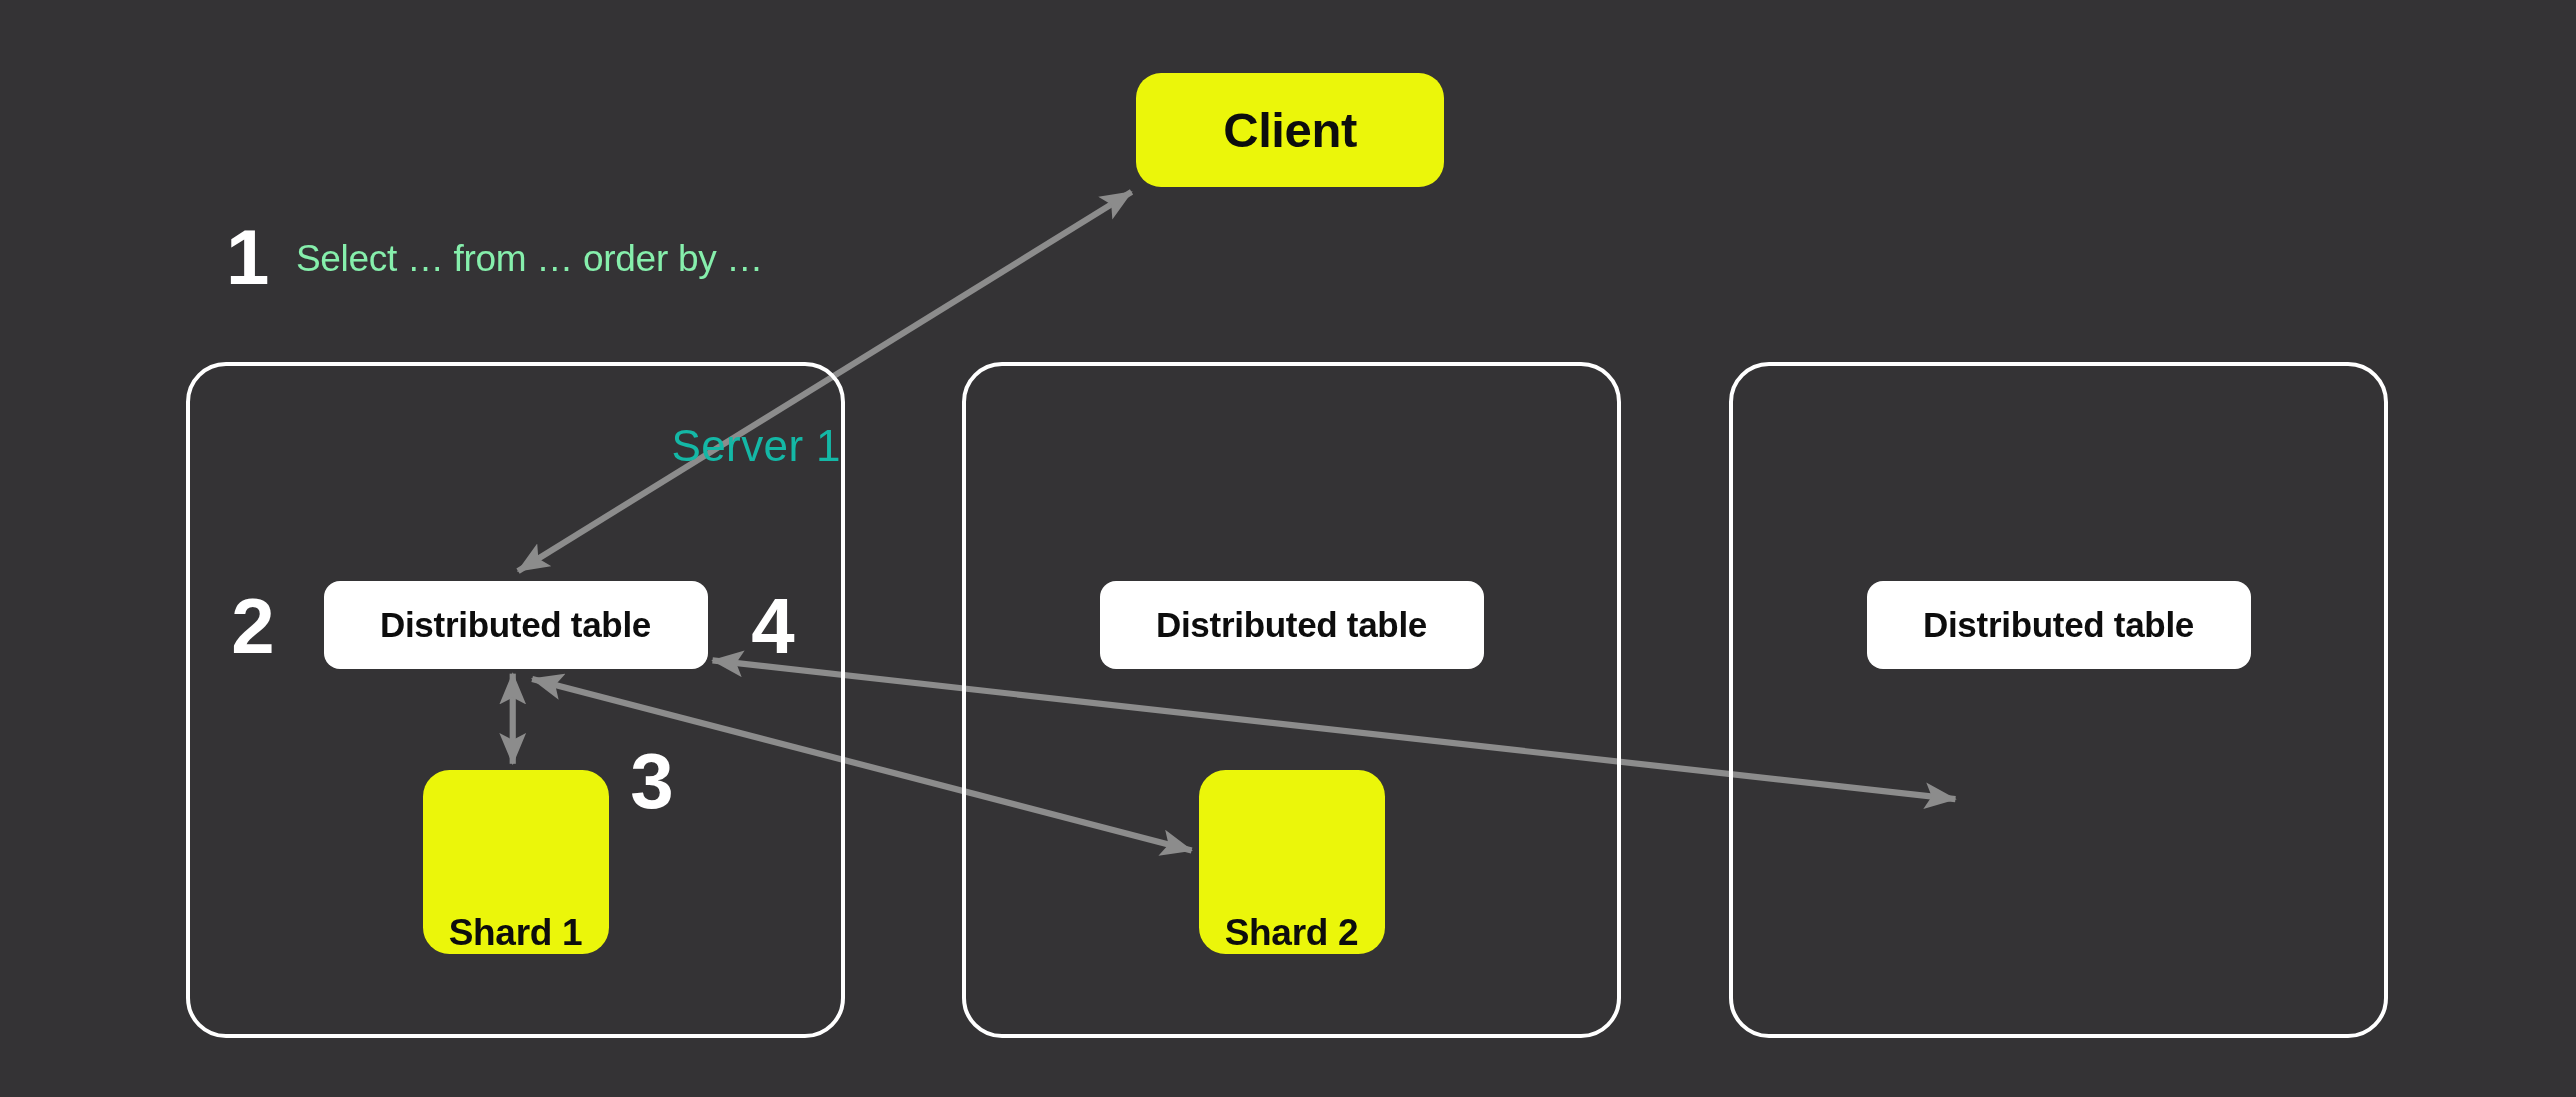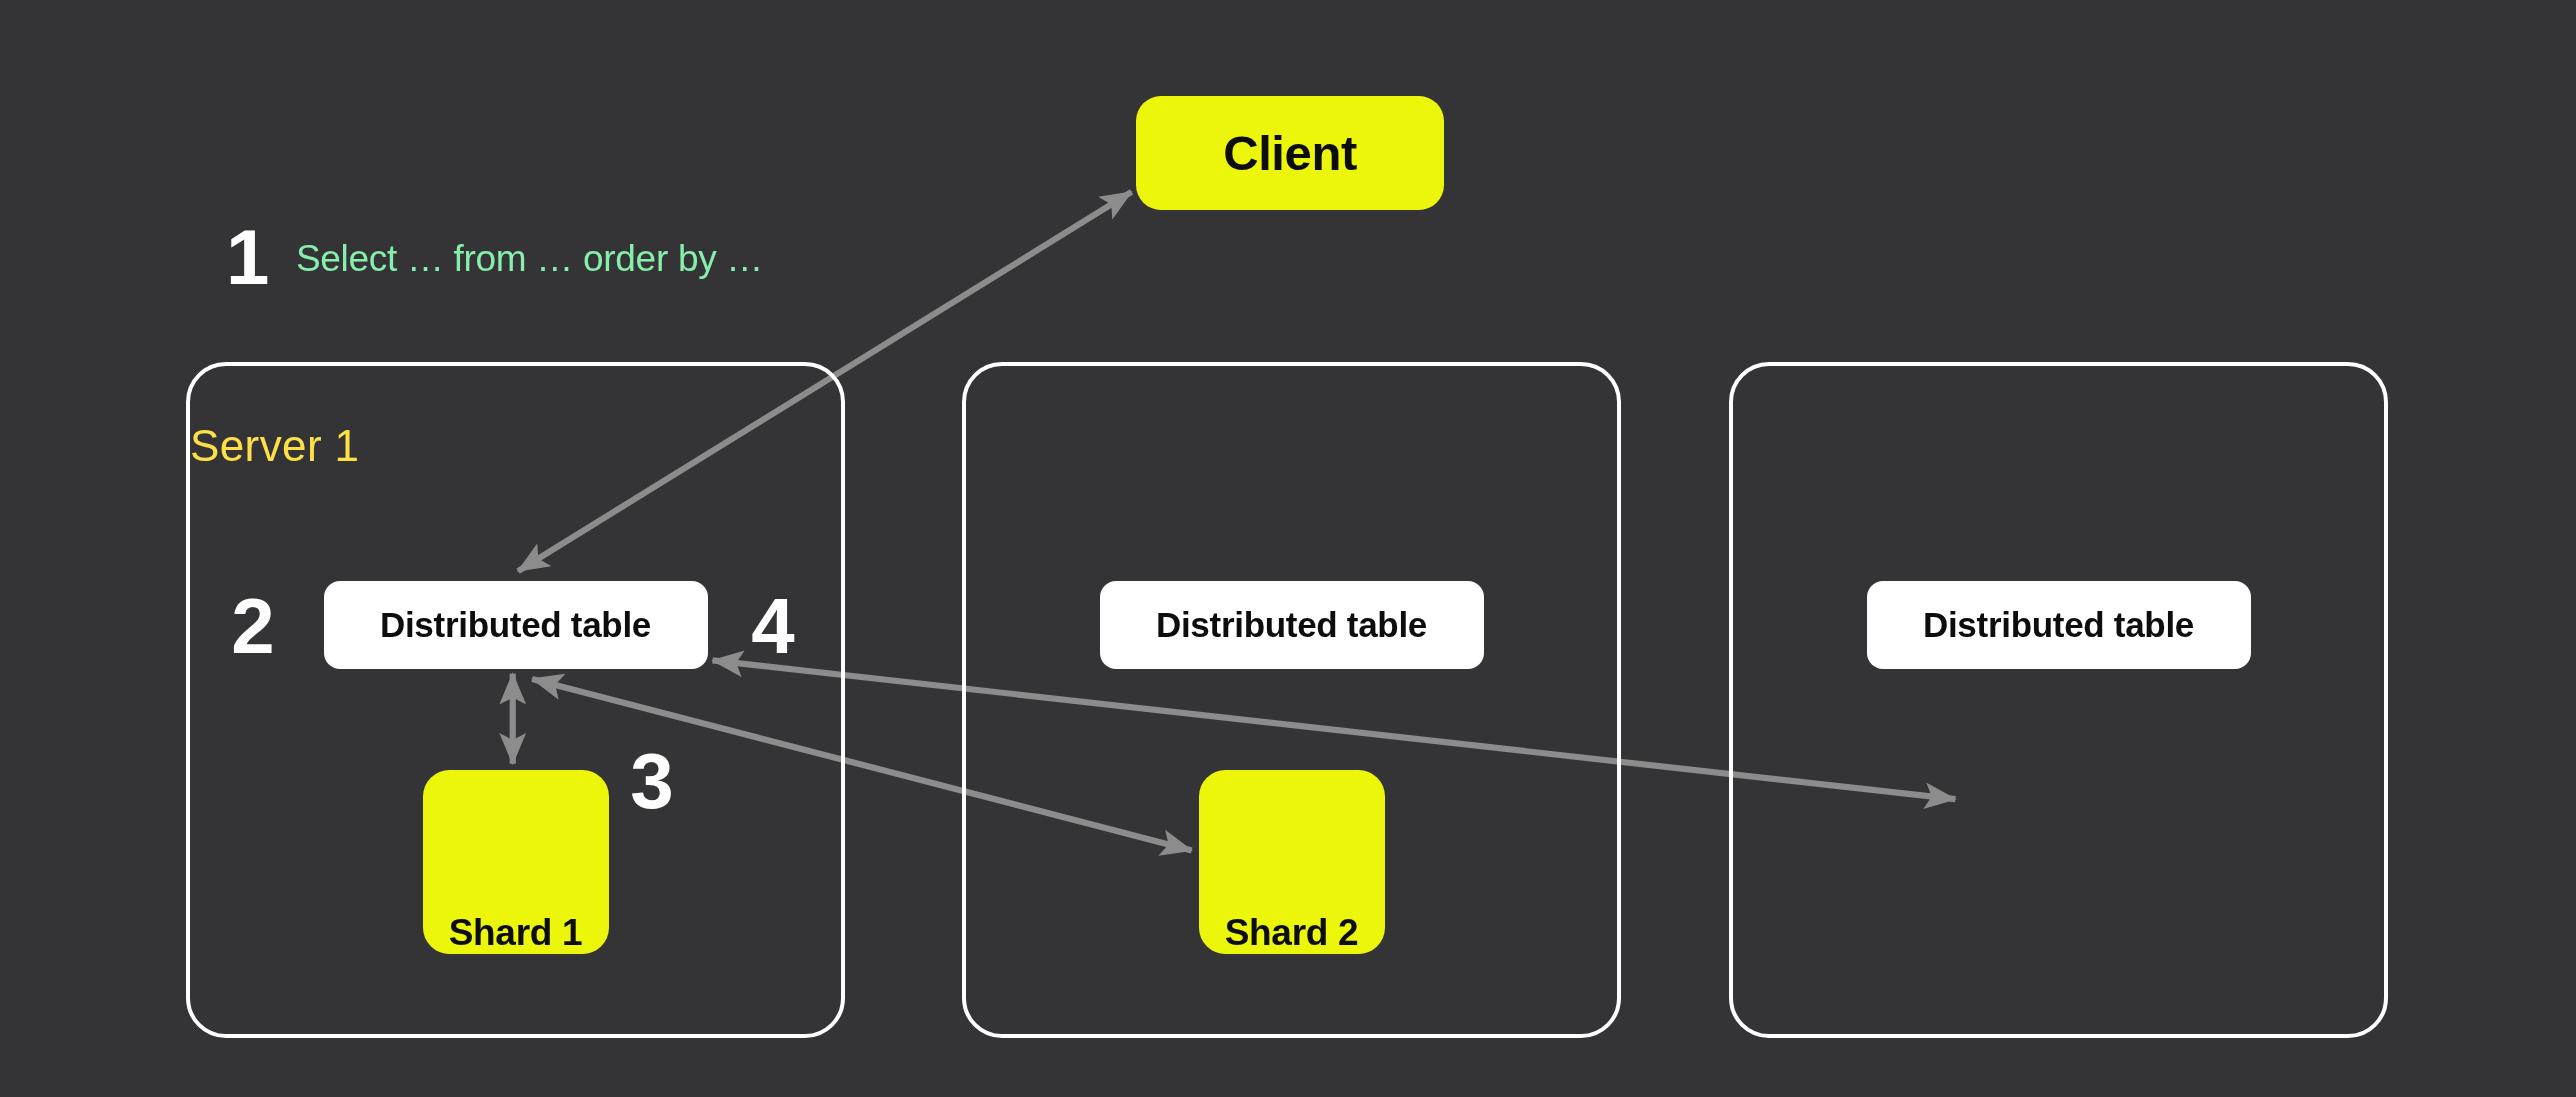--- a/index.html
+++ b/index.html
@@ -33,21 +33,20 @@
   }
   .client-node {
     left: 1136px; top: 73px;
     width: 308px; height: 114px;
     background: #ebf60a;
     border-radius: 25px;
     color: #0d0d0d;
     font-size: 49px;
     font-weight: 700;
     letter-spacing: -0.4px;
-    margin-top: 23px;
   }
   .step1 {
     position: absolute;
     left: 226px; top: 216px;
     height: 81px;
     display: flex;
     align-items: center;
     gap: 26.5px;
   }
   .step-number {
@@ -72,22 +71,22 @@
     border-radius: 40px;
     box-sizing: border-box;
   }
   .server--1 { left: 186px; }
   .server--2 { left: 962px; }
   .server--3 { left: 1729px; }
   .server-title {
     position: absolute;
     left: 0; right: 0;
     top: 55px;
-    text-align: left;
-    color: #fde047;
+    text-align: right;
+    color: #14b8a6;
     font-size: 44px;
     font-weight: 400;
     letter-spacing: 0.4px;
   }
   .dist-table {
     position: absolute;
     left: 50%;
     transform: translateX(-50%);
     top: 215px;
     width: 384px;

